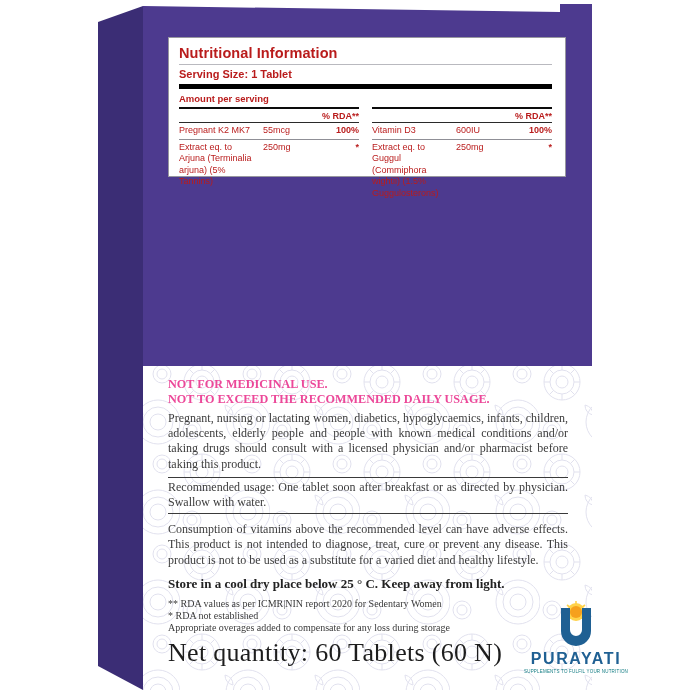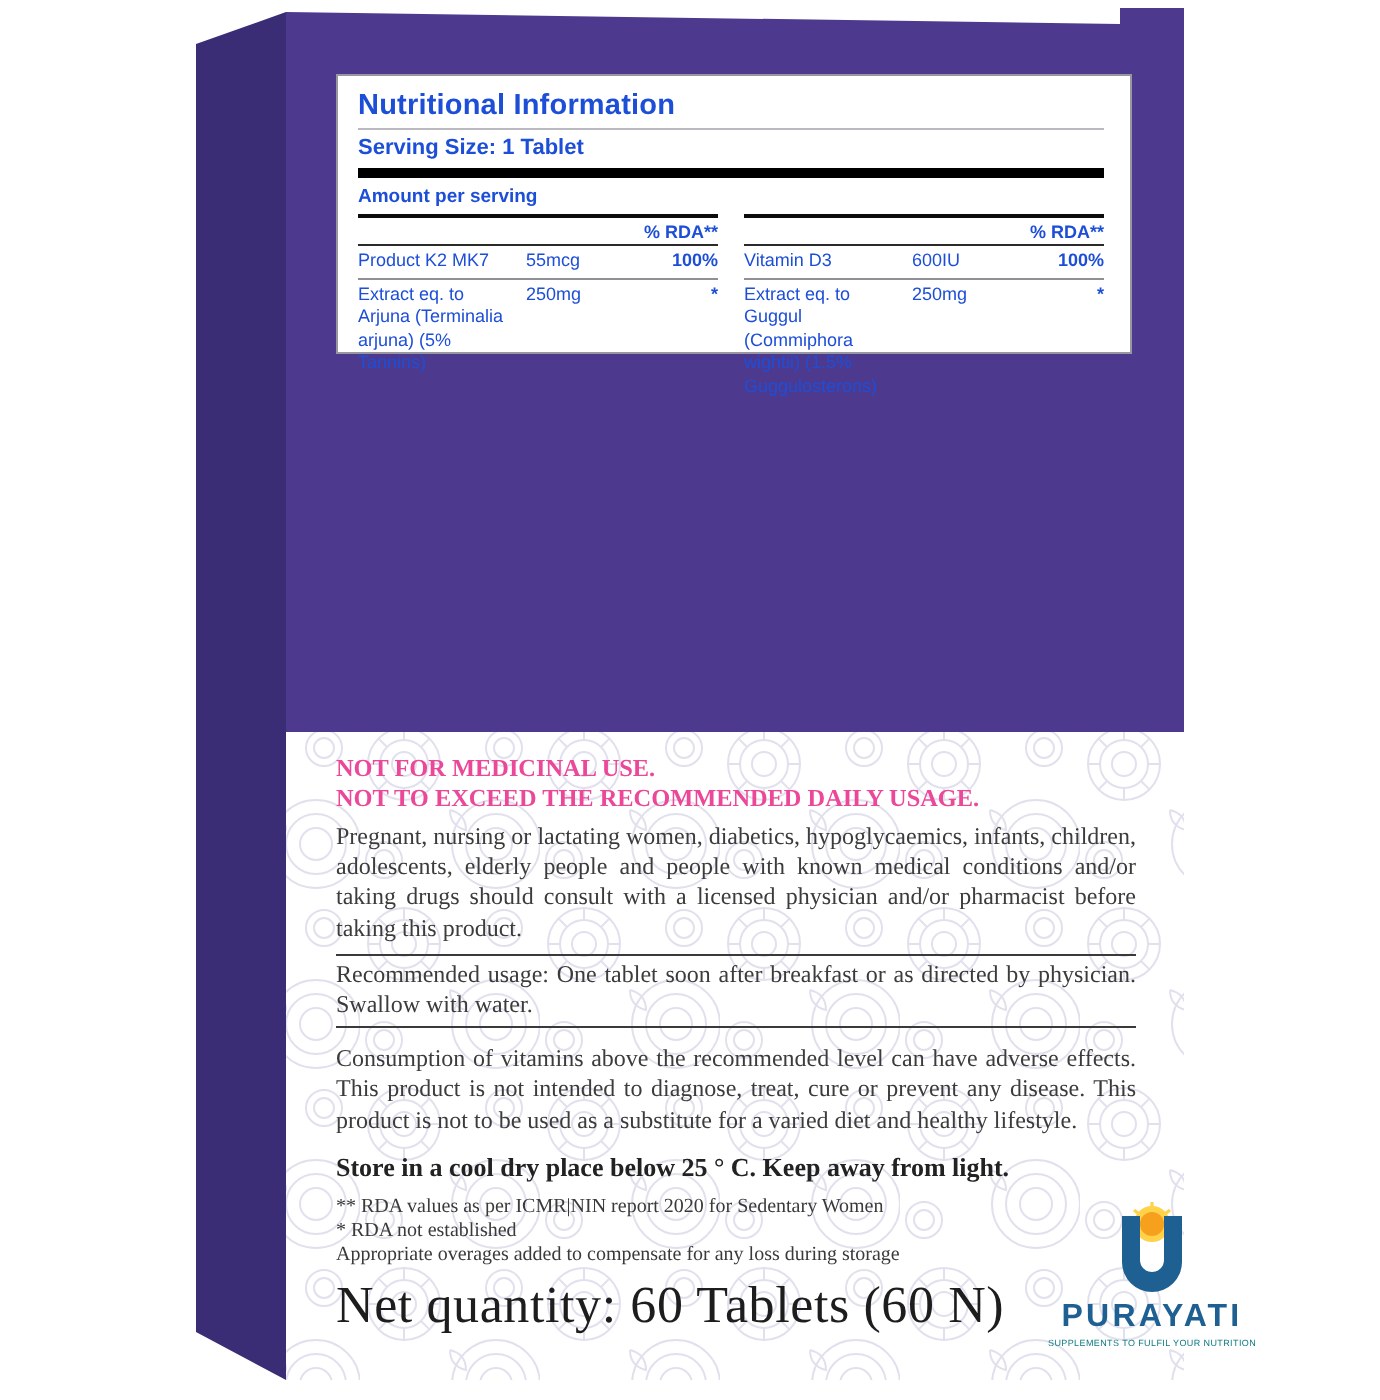--- a/index.html
+++ b/index.html
@@ -2,21 +2,21 @@
 <html><head>
 <meta charset="utf-8">
 <style>
   html,body{margin:0;padding:0;background:#ffffff;}
   .stage{position:relative;width:690px;height:700px;background:#ffffff;overflow:hidden;
          font-family:"Liberation Sans",sans-serif;}
   .box-svg{position:absolute;left:0;top:0;}
 
   
   .panel{position:absolute;left:168px;top:37px;width:398px;height:140px;box-sizing:border-box;
-         background:#ffffff;border:1px solid #97979f;padding:6px 13px 6px 10px;color:#1d4ed8;}
+         background:#ffffff;border:1px solid #97979f;padding:6px 13px 6px 10px;color:#b91c1c;}
   .p-title{font-size:14.5px;font-weight:bold;letter-spacing:.1px;margin:1px 0 3px;}
   .p-rule{border-top:1px solid #b9b9bf;margin:0 0 3px;}
   .p-serving{font-size:11px;font-weight:bold;margin:0 0 4px;}
   .p-bar{height:5px;background:#000;margin:0 0 4px;}
   .p-amount{font-size:9.5px;font-weight:bold;margin:0 0 3px;}
   .p-cols{display:grid;grid-template-columns:1fr 1fr;column-gap:13px;}
   .p-col{border-top:2px solid #0c0c0c;}
   .p-rda{font-size:9px;font-weight:bold;text-align:right;padding:2px 0 1px;border-bottom:1px solid #2a2a2a;}
   .p-row{display:grid;grid-template-columns:1fr 54px 42px;font-size:9px;line-height:11.5px;
          padding:2px 0 2px;align-items:start;}
@@ -82,21 +82,21 @@
   <div class="panel">
     <div class="p-title">Nutritional Information</div>
     <div class="p-rule"></div>
     <div class="p-serving">Serving Size: 1 Tablet</div>
     <div class="p-bar"></div>
     <div class="p-amount">Amount per serving</div>
     <div class="p-cols">
       <div class="p-col">
         <div class="p-rda">% RDA**</div>
         <div class="p-row first">
-          <span class="nm">Product K2 MK7</span>
+          <span class="nm">Pregnant K2 MK7</span>
           <span class="amt">55mcg</span>
           <span class="pct">100%</span>
         </div>
         <div class="p-row">
           <span class="nm">Extract eq. to Arjuna (Terminalia arjuna) (5% Tannins)</span>
           <span class="amt">250mg</span>
           <span class="pct">*</span>
         </div>
       </div>
       <div class="p-col">

